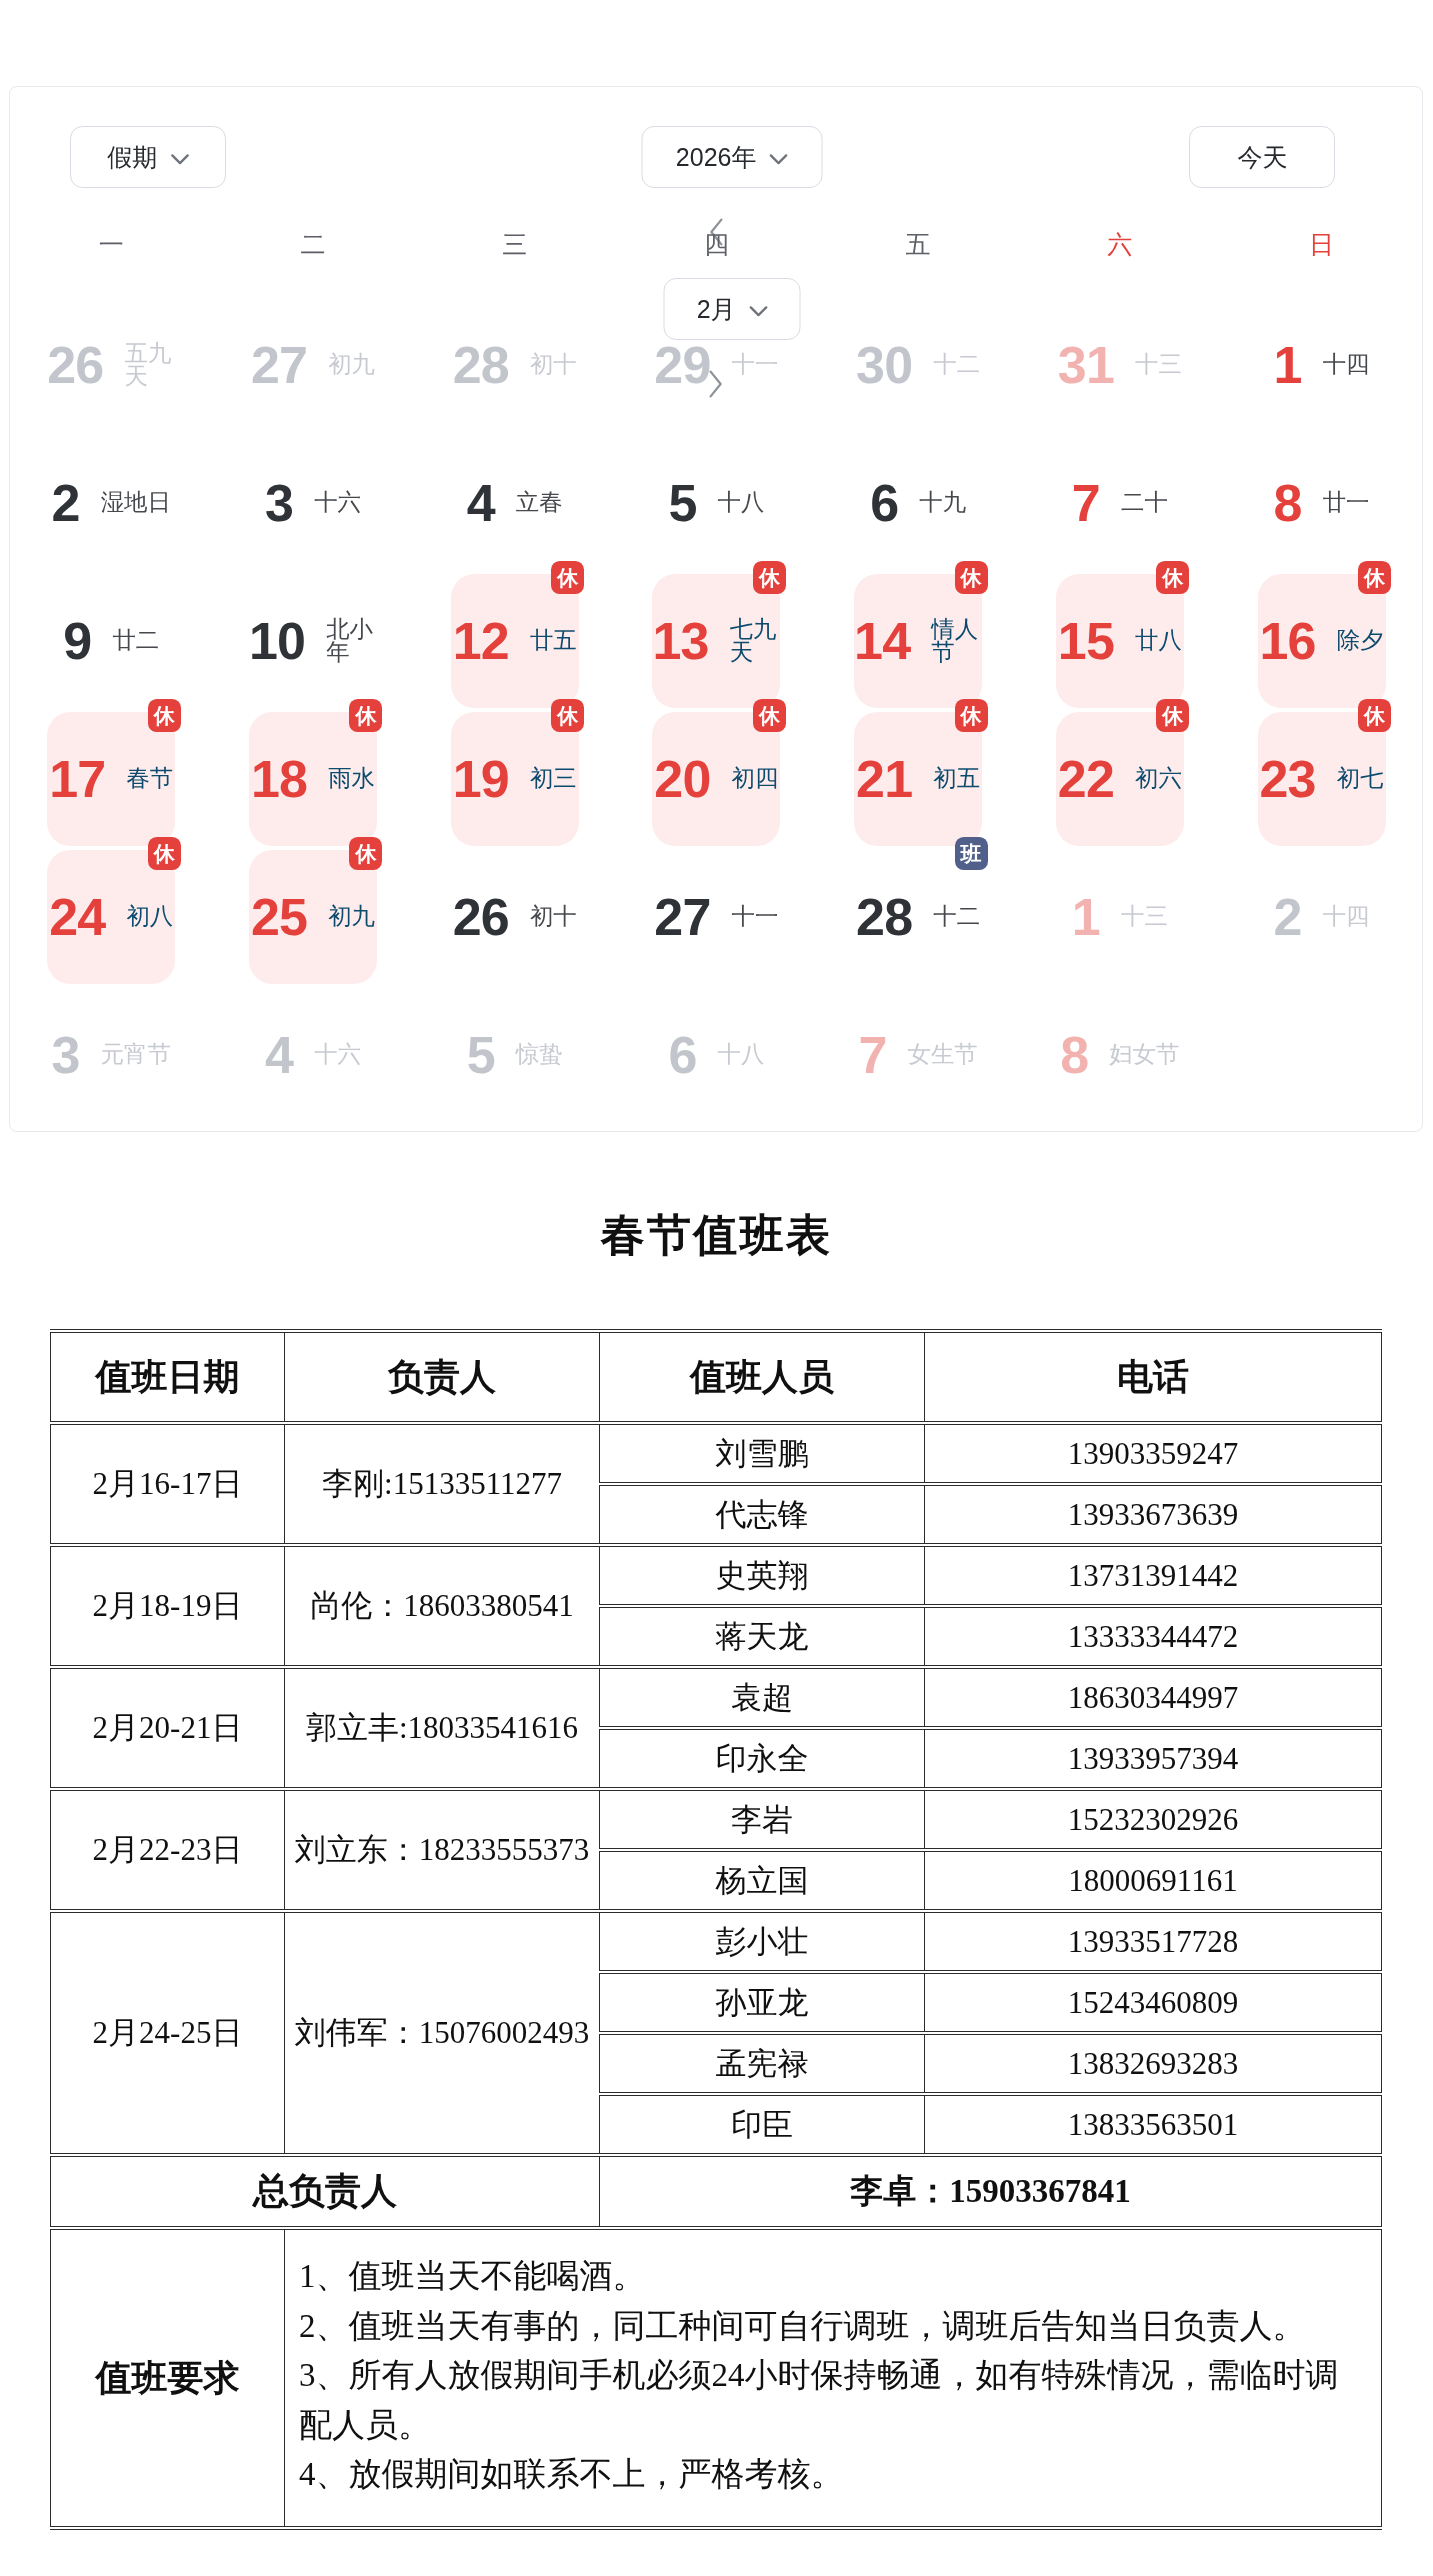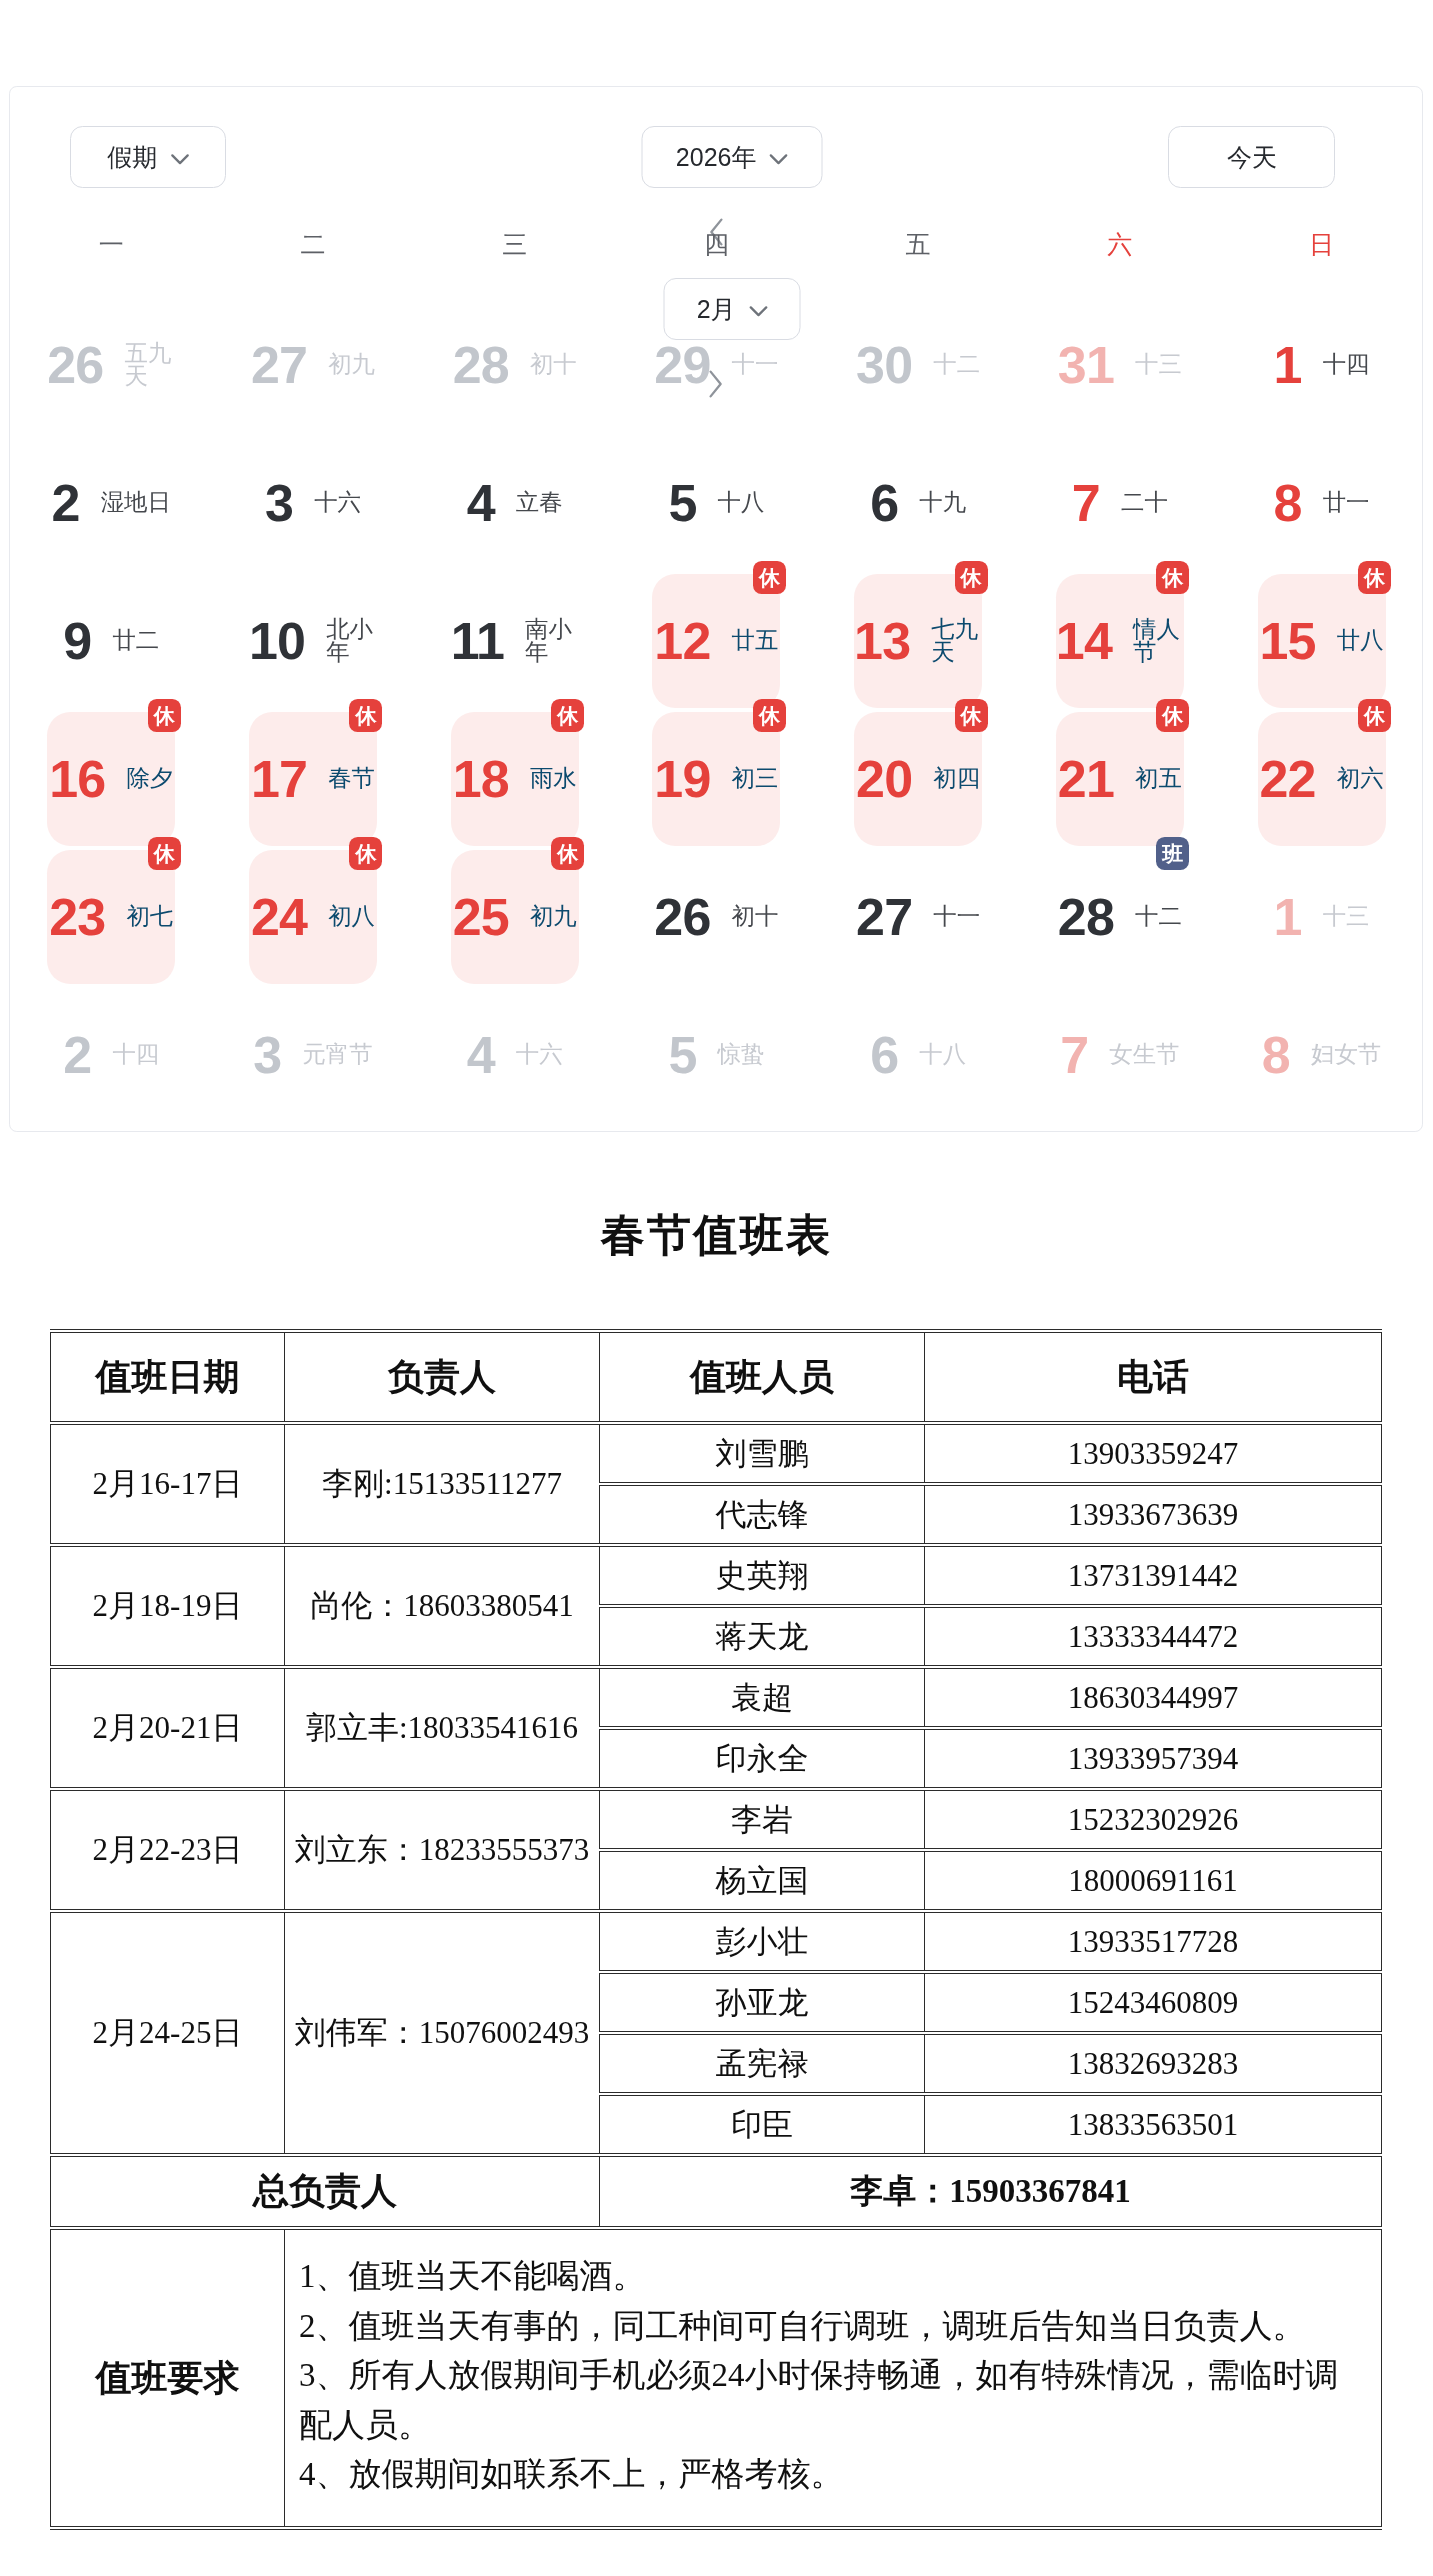--- a/index.html
+++ b/index.html
@@ -14,21 +14,21 @@
     border:0.8px solid #e7e9ee;border-radius:7.8px;background:#fff;box-sizing:border-box;
   }
   .btn{
     position:absolute;display:flex;align-items:center;justify-content:center;gap:12.5px;
     height:62px;border:0.8px solid #d9dce3;border-radius:12.5px;background:#fff;
     font-size:25px;color:#26292e;cursor:pointer;box-sizing:border-box;
     font-family:"Liberation Sans", sans-serif;
     margin-left:32px;
   }
   #btn-filter{left:28px;top:39px;width:156px;}
-  #btn-today{right:87px;top:39px;width:167px;}
+  #btn-today{right:87px;top:39px;width:146px;}
   .center-group{
     position:absolute;left:50%;top:39px;transform:translateX(-50%);
     display:flex;align-items:center;gap:14px;flex-direction:column;
   }
   .center-group .btn{position:static;}
   #btn-year{width:181px;}
   #btn-month{width:137px;}
   .nav-arrow{
     width:36px;height:62px;display:flex;align-items:center;justify-content:center;
     background:none;border:none;cursor:pointer;padding:0;
@@ -245,26 +245,20 @@
           <div class="lab">廿二</div>
         </div>
       </div>
       <div class="day-cell">
         <div class="day-box t-norm">
           <div class="num">10</div>
           <div class="lab">北小年</div>
         </div>
       </div>
       <div class="day-cell">
-        <div class="day-box t-norm">
-          <div class="num">11</div>
-          <div class="lab">南小年</div>
-        </div>
-      </div>
-      <div class="day-cell">
         <div class="day-box t-hol">
           <div class="badge b-rest">休</div>
           <div class="num">12</div>
           <div class="lab">廿五</div>
         </div>
       </div>
       <div class="day-cell">
         <div class="day-box t-hol">
           <div class="badge b-rest">休</div>
           <div class="num">13</div>

